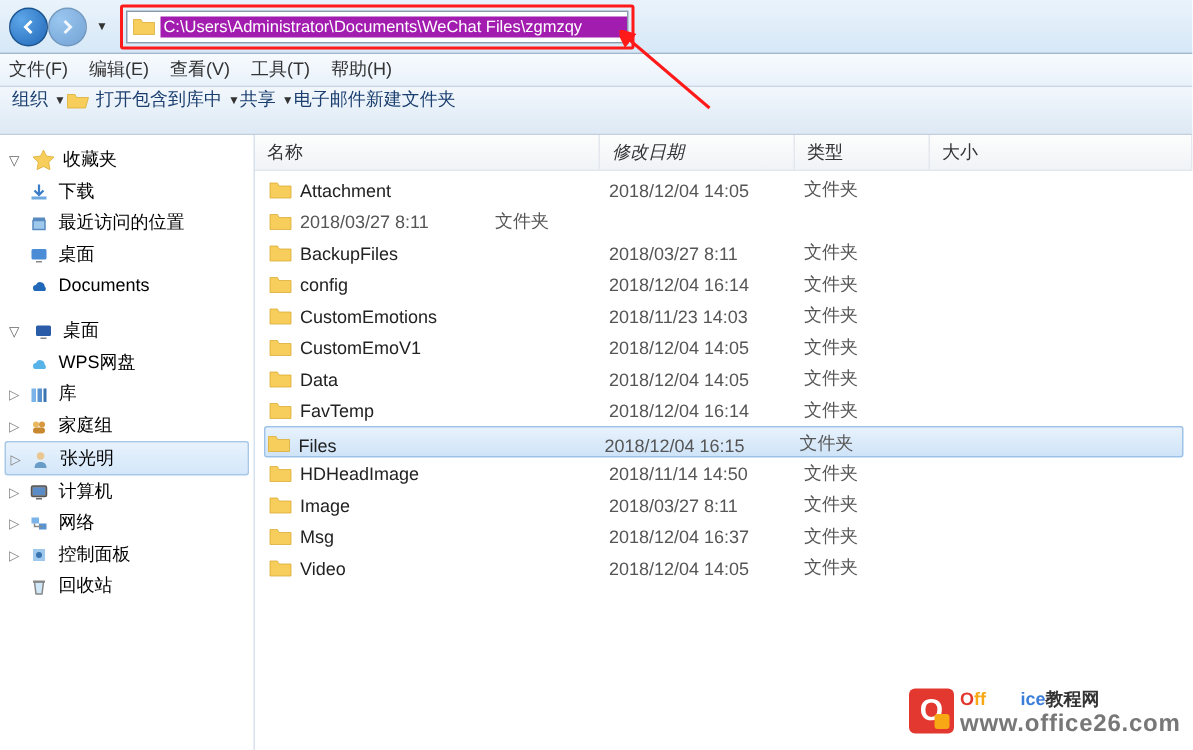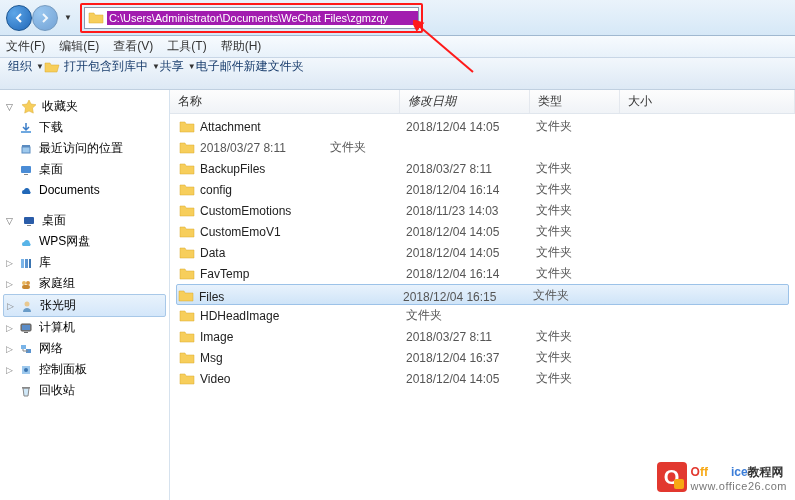--- a/index.html
+++ b/index.html
@@ -46,21 +46,21 @@
     .file-row.selected .fname { width: 204px; }
     .fdate { width: 130px; color: #555; }
     .ftype { width: 90px; color: #555; }
     
     .watermark { position: absolute; right: 8px; bottom: 8px; display: flex; align-items: center; gap: 4px; }
     .wm-box { width: 30px; height: 30px; background: #e2382f; border-radius: 4px; display: flex; align-items: center; justify-content: center; color: #fff; font-size: 20px; font-weight: bold; position: relative; }
     .wm-box::after { content: ""; position: absolute; right: 3px; bottom: 3px; width: 10px; height: 10px; background: #f7a814; border-radius: 2px; }
     .wm-text { display: flex; flex-direction: column; line-height: 1.1; }
     .wm-title { font-size: 16px; font-weight: bold; }
     .wm-title .o1 { color: #e2382f; } .wm-title .o2 { color: #f7a814; } .wm-title .o3 { color: #3b7dd8; margin-left: 23px; }
-    .wm-url { font-size: 11px; color: #777; letter-spacing: 0.5px; }
+    .wm-url { font-size: 16px; color: #777; letter-spacing: 0.5px; font-weight: bold; }
     
     
     .folder-svg { fill: #f7ce5b; stroke: #d9a92f; stroke-width: 0.5; }
   </style>
 </head>
 <body>
 
 <div class="titlebar">
   <div class="nav-buttons">
     <div class="nav-btn">
@@ -351,20 +351,21 @@
           </svg>
           <span class="fname">Files</span>
           <span class="fdate">2018/12/04 16:15</span>
           <span class="ftype">文件夹</span>
         </div>
         <div class="file-row">
           <svg class="ficon" viewBox="0 0 16 16">
             <path class="folder-svg" d="M1 3h5l1 2h8v8H1z"></path>
           </svg>
           <span class="fname">HDHeadImage</span>
+          <span class="fdate">2018/11/14 14:50</span>
           <span class="ftype">文件夹</span>
         </div>
         <div class="file-row">
           <svg class="ficon" viewBox="0 0 16 16">
             <path class="folder-svg" d="M1 3h5l1 2h8v8H1z"></path>
           </svg>
           <span class="fname">Image</span>
           <span class="fdate">2018/03/27 8:11</span>
           <span class="ftype">文件夹</span>
         </div>

